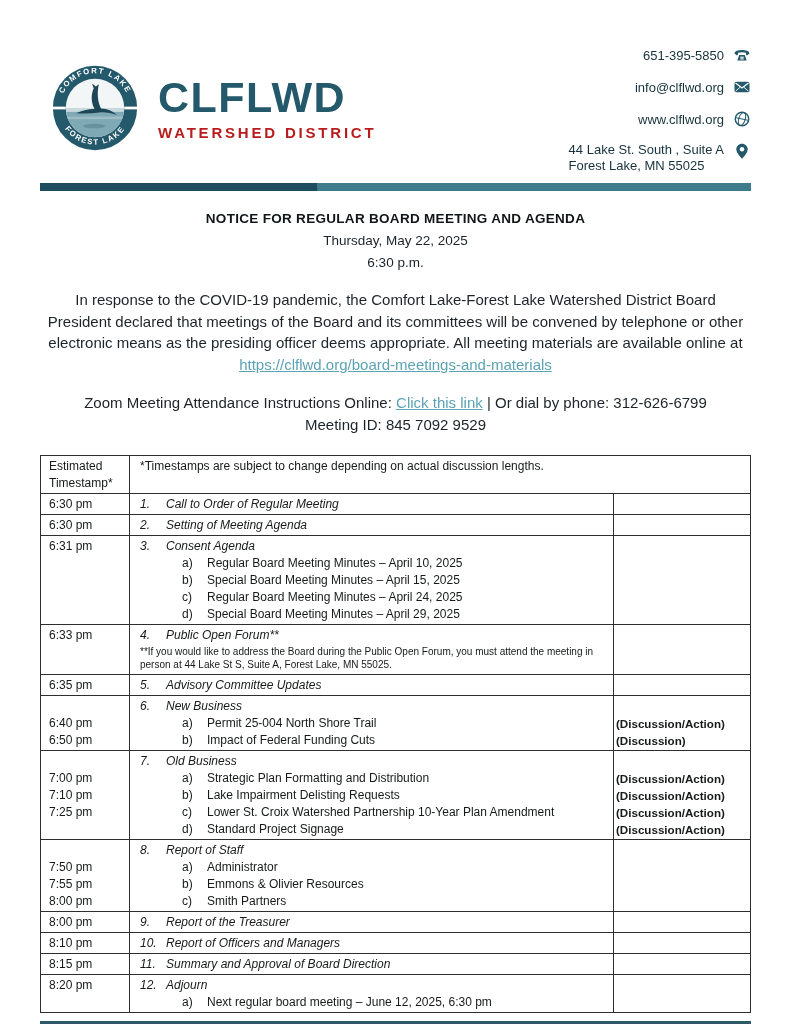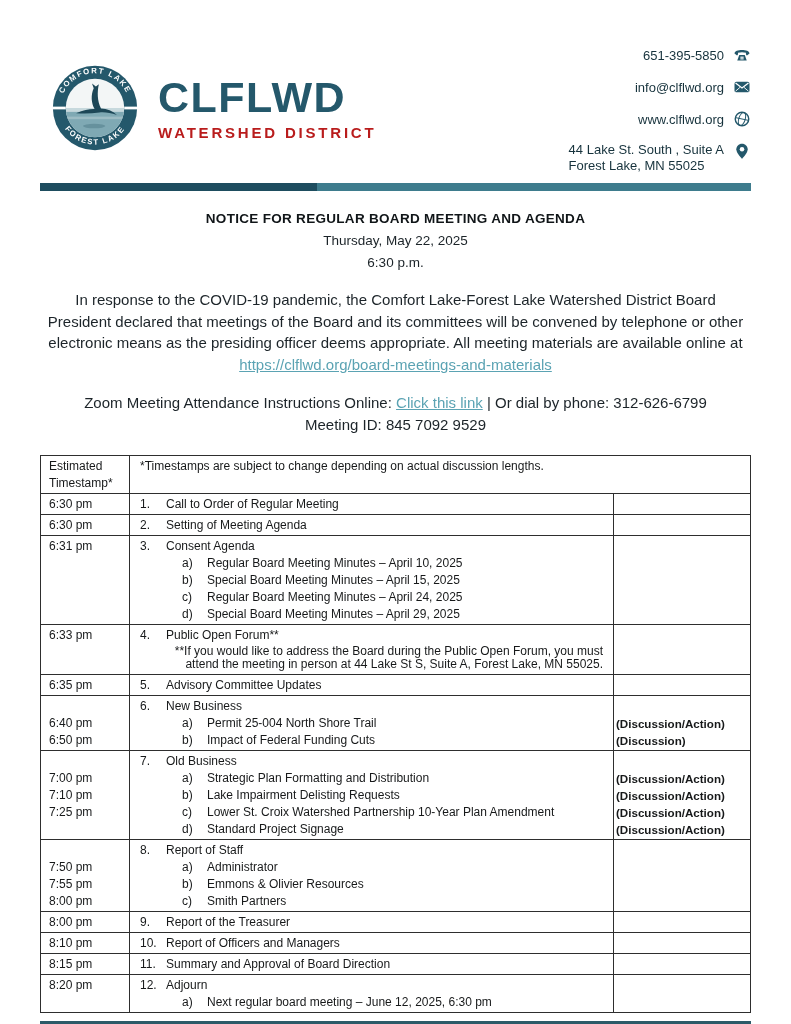--- a/index.html
+++ b/index.html
@@ -46,25 +46,25 @@
   .zoomline{margin:17px auto 0;max-width:707px;text-align:center;font-size:15px;line-height:21.5px;color:#1c2429;}
 
   
   table.agenda{width:100%;border-collapse:collapse;margin-top:20px;font-size:12px;color:#17191a;}
   table.agenda td{border:1.4px solid var(--tborder);vertical-align:top;padding:2px 0 1px;}
   col.c-time{width:89px;}
   col.c-action{width:137px;}
   .tl{line-height:17px;padding-left:8px;white-space:nowrap;}
   .il{line-height:17px;white-space:nowrap;}
   .il .marker{display:inline-block;}
-  .il.lvl1{padding-left:10px;}
+  .il.lvl1{padding-left:10px;font-style:italic;}
   .il.lvl1 .marker{width:26px;}
   .il.lvl2{padding-left:52px;}
   .il.lvl2 .marker{width:25px;}
-  .note{font-size:12px;line-height:13px;padding:1px 10px 2px 10px;white-space:normal;color:#17191a;text-align:right;}
+  .note{font-size:10px;line-height:13px;padding:1px 10px 2px 10px;white-space:normal;color:#17191a;}
   .al{line-height:17px;padding-left:2px;font-weight:bold;white-space:nowrap;font-size:11.6px;}
   td.th-time{height:36px;}
   td.th-note{vertical-align:bottom;}
   td.th-note div{line-height:17px;padding:0 0 1px 10px;}
 
   
   .footer-rule{height:7px;background:#2c5a68;margin-top:8px;}
 </style>
 </head>
 <body>

